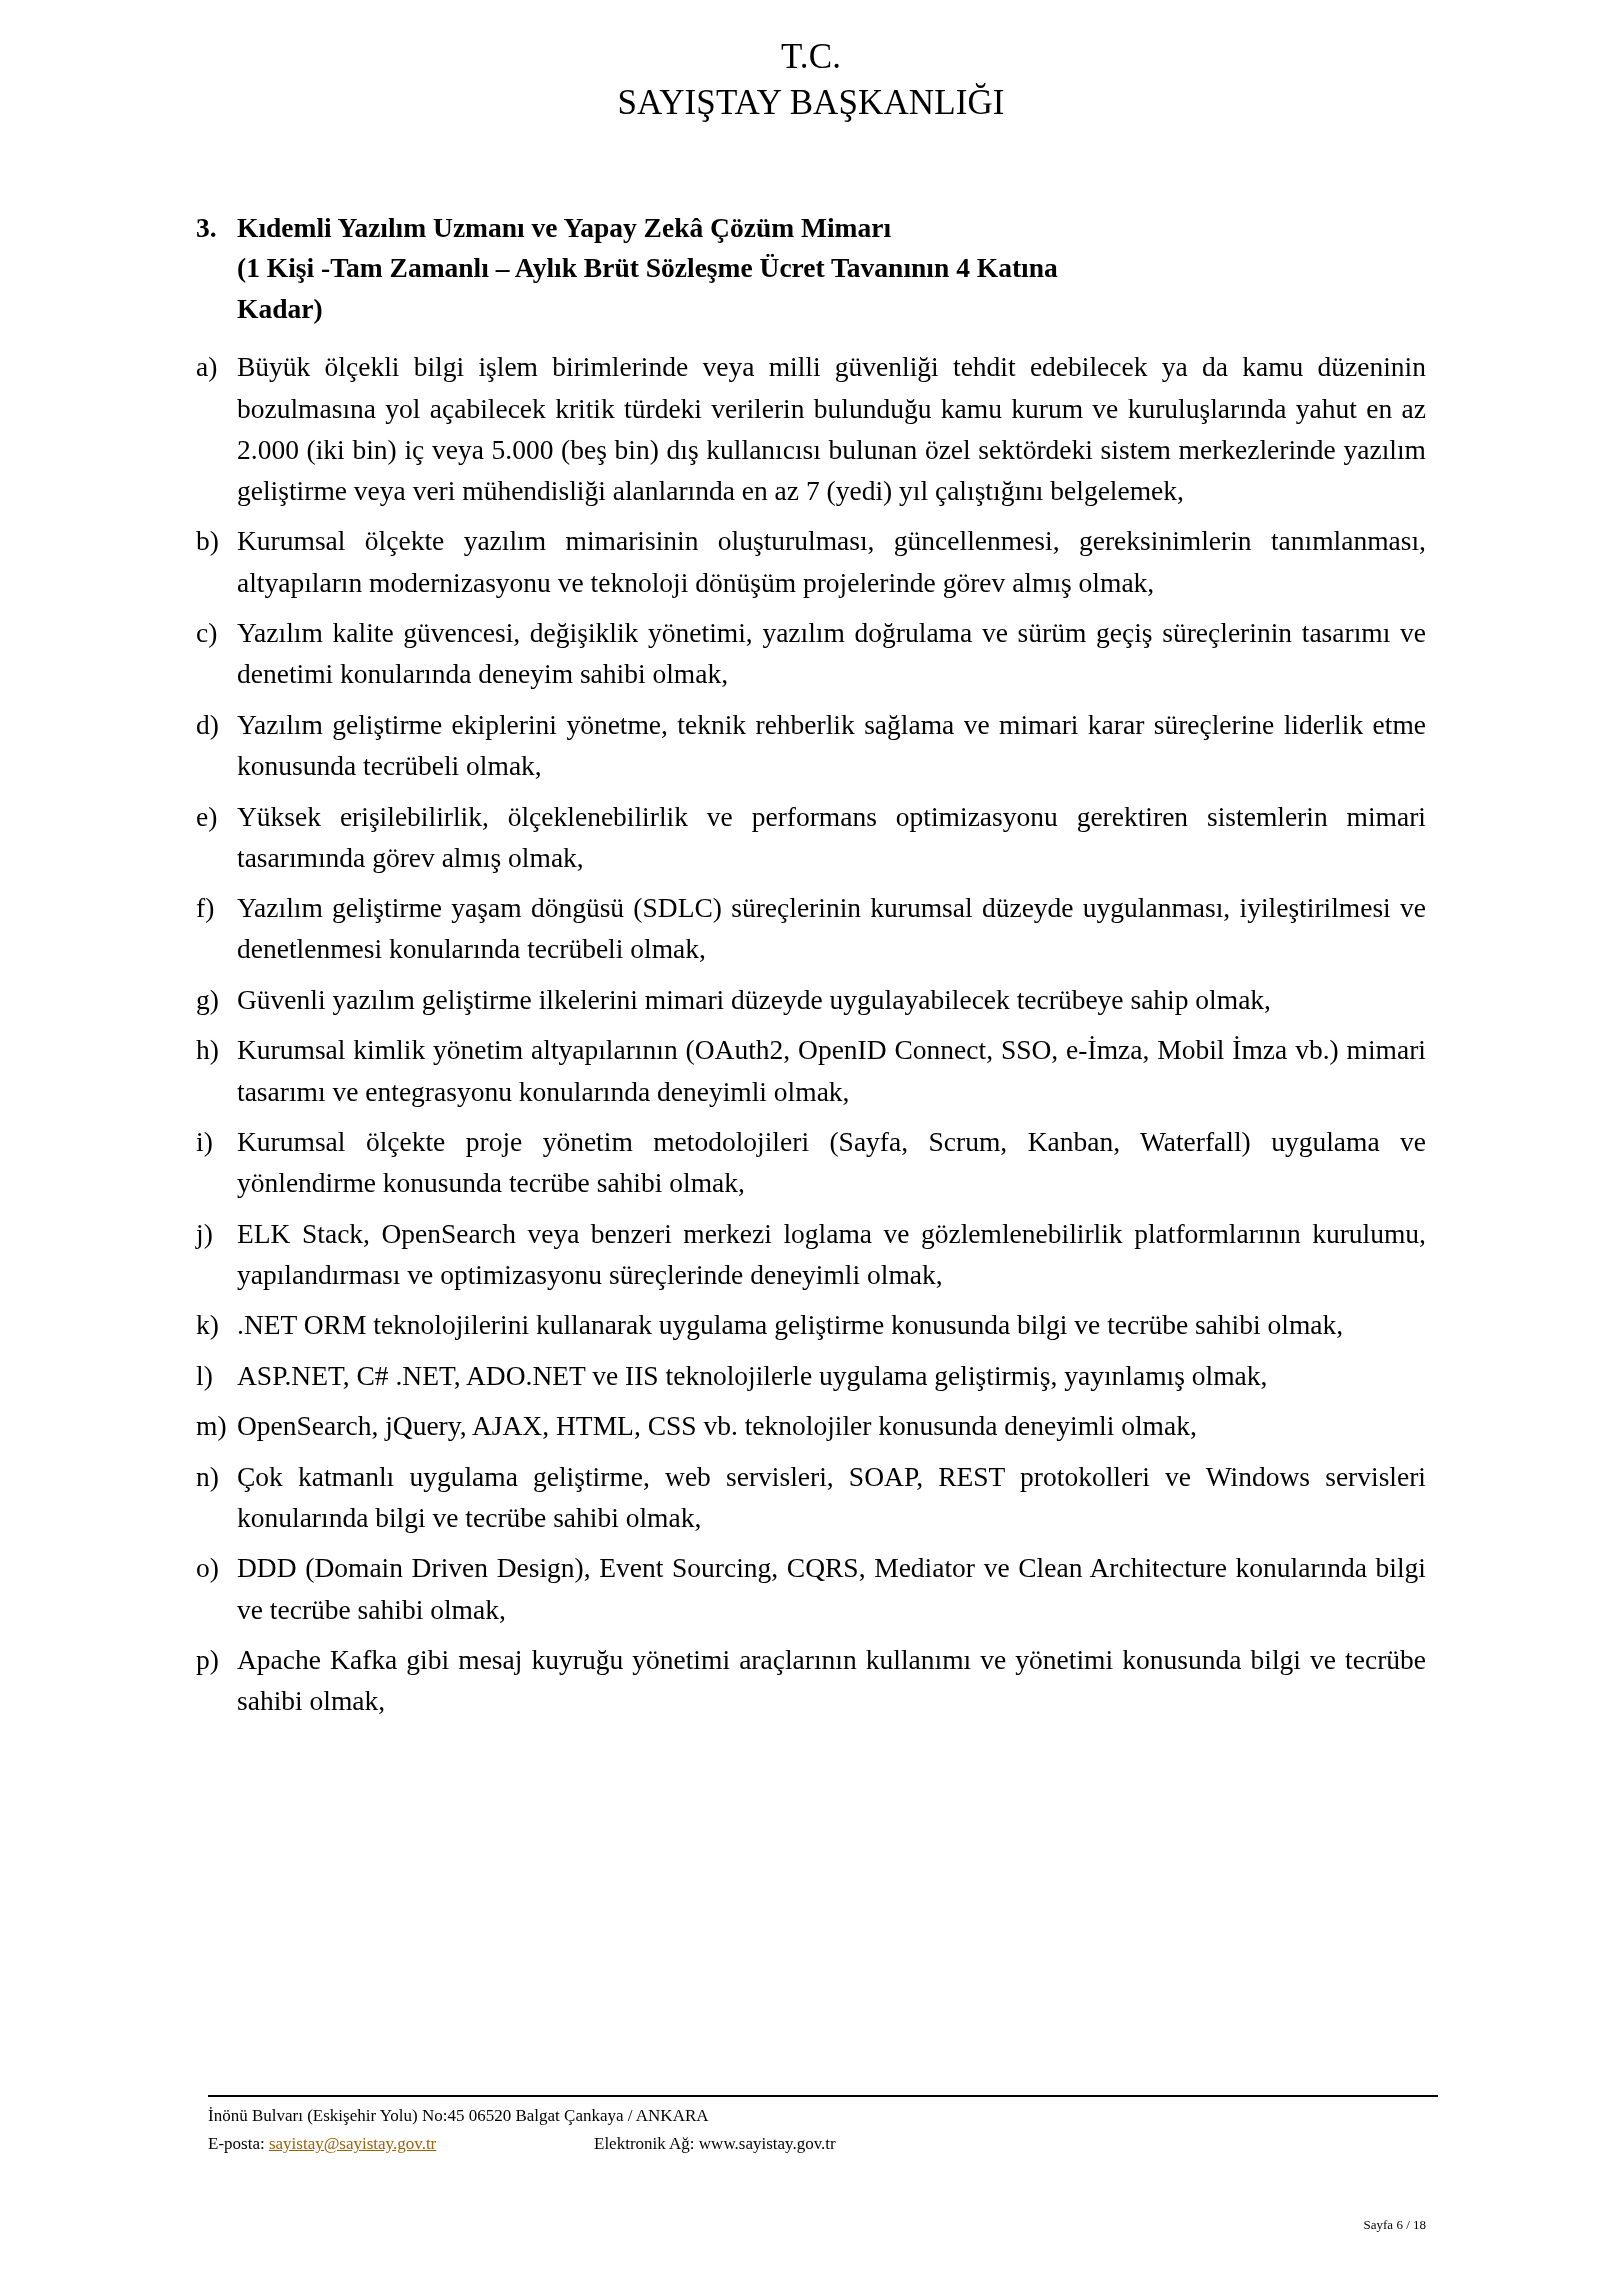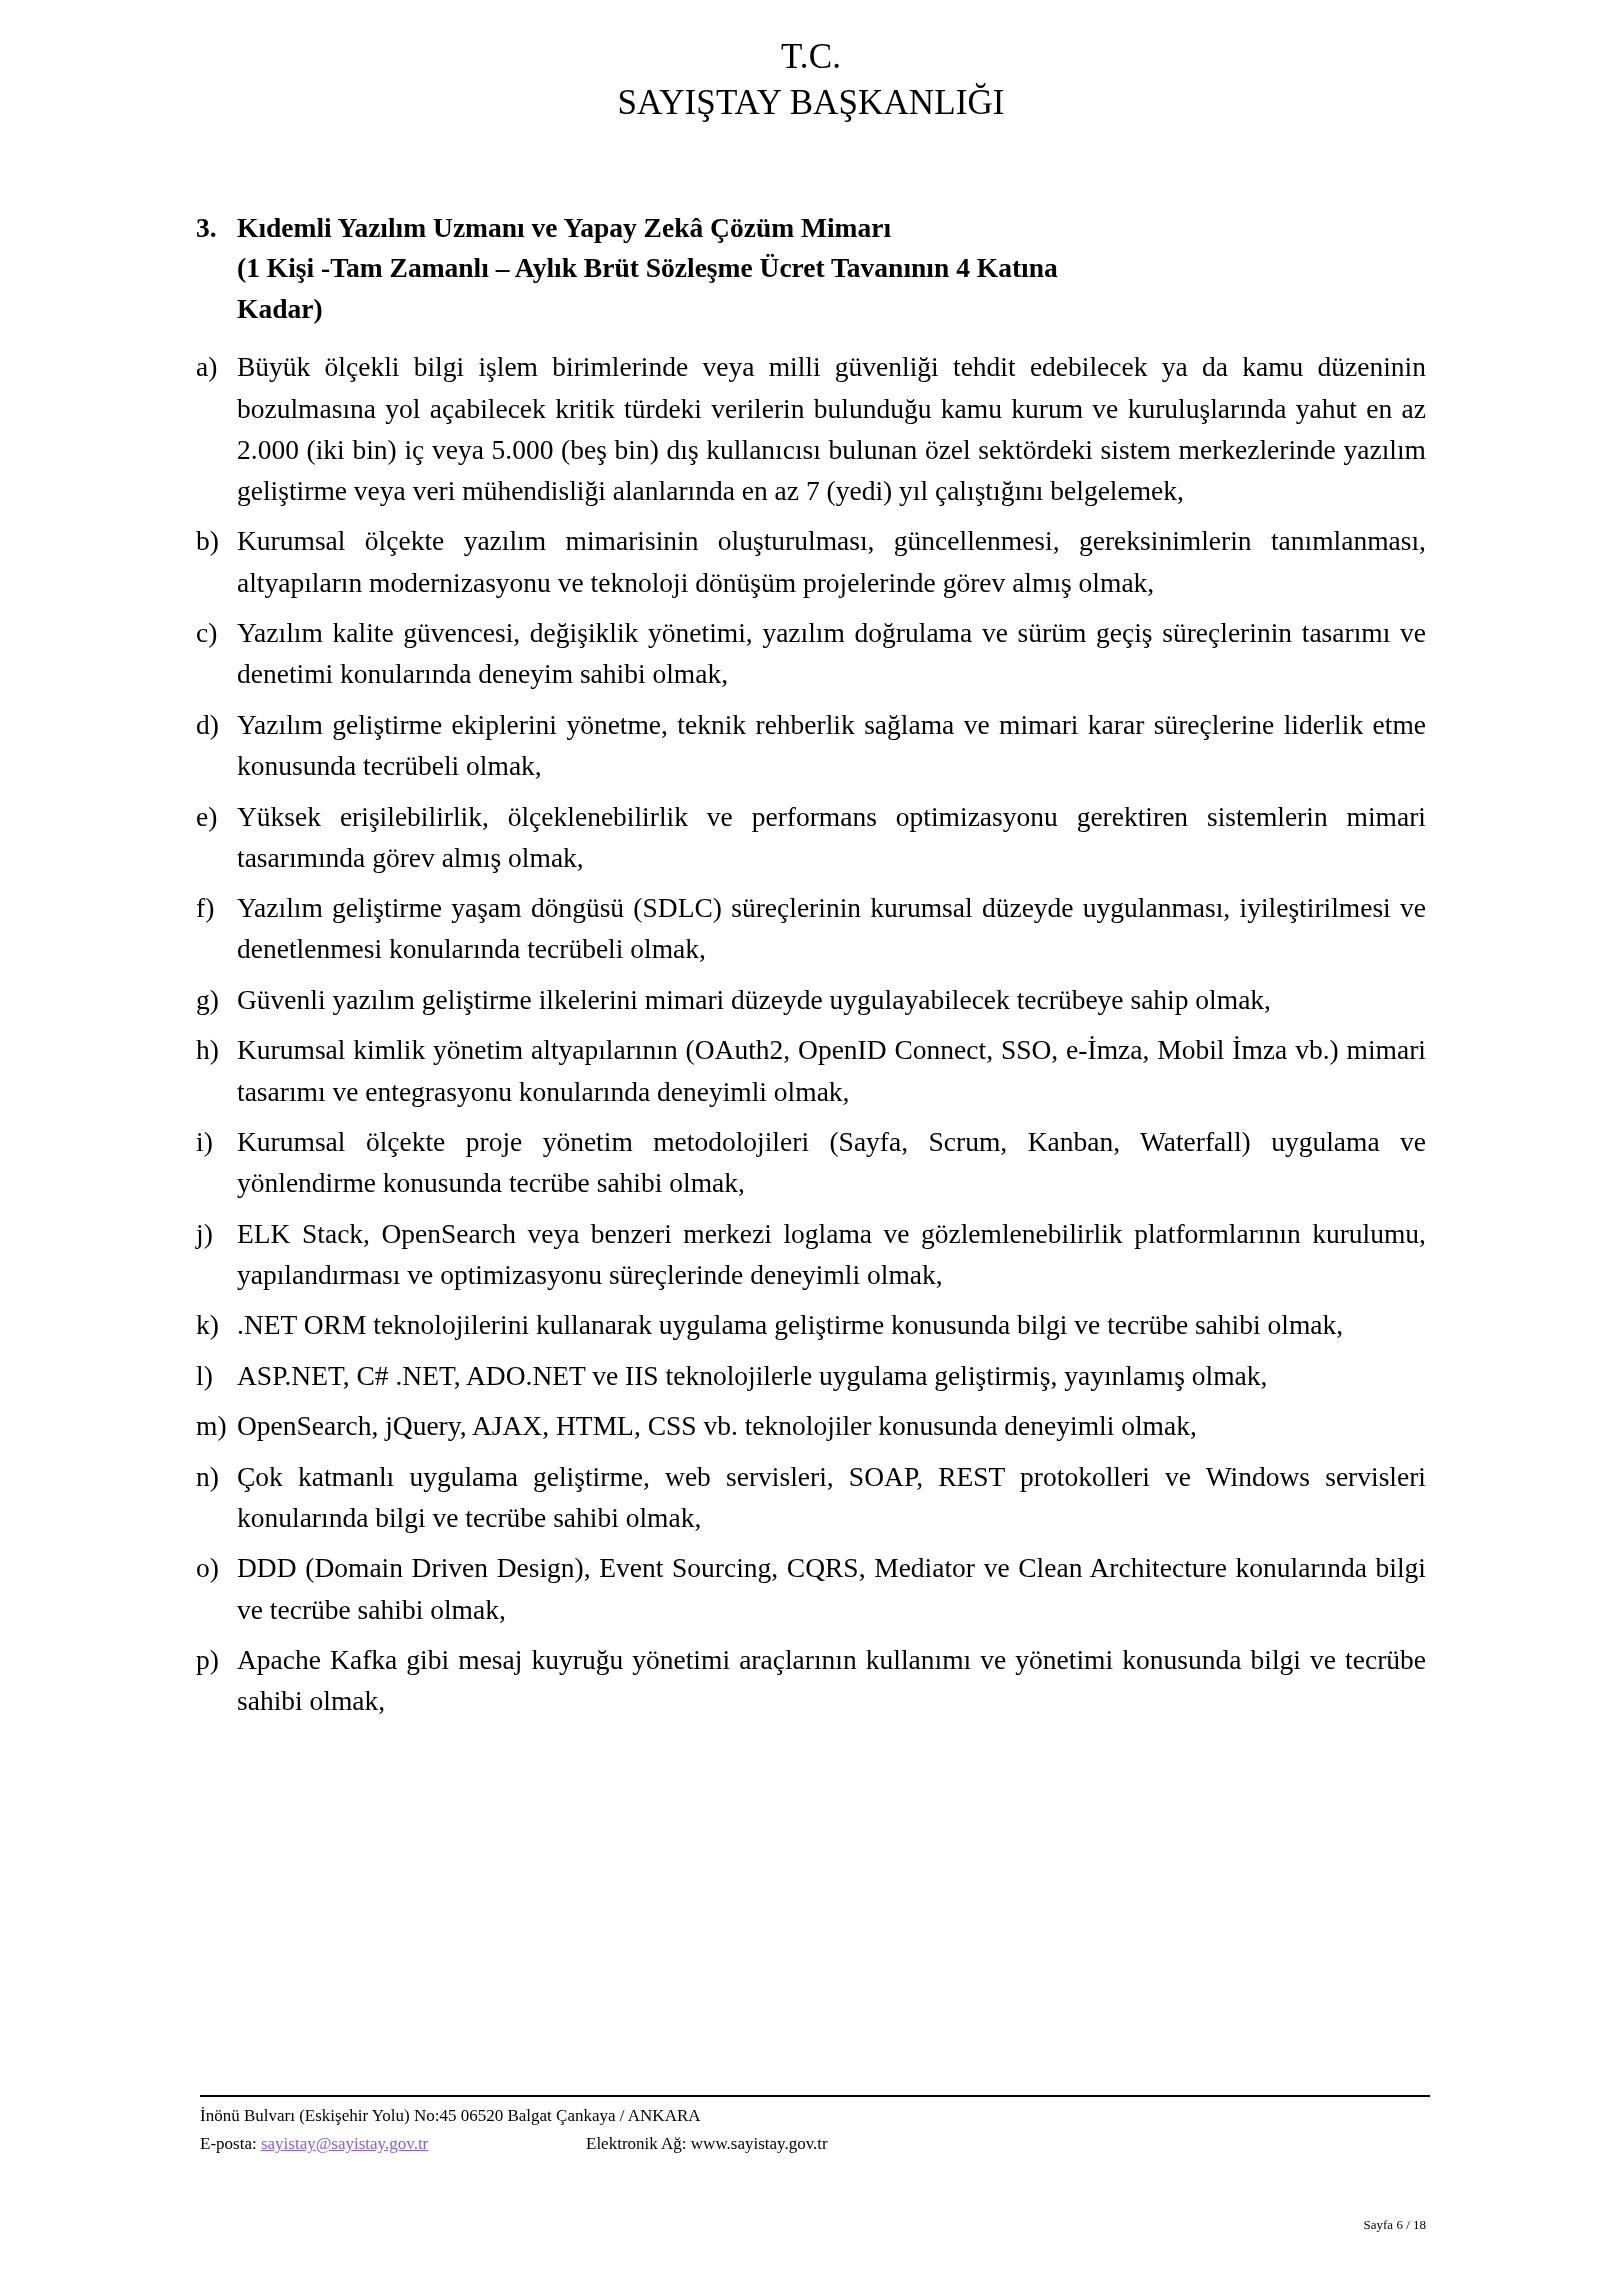--- a/index.html
+++ b/index.html
@@ -81,41 +81,41 @@
     text-justify: inter-word;
     hyphens: none;
   }
   .item .body.nojustify {
     text-align: left;
   }
 
   
   .footer {
     position: absolute;
-    left: 200px;
+    left: 208px;
     top: 2095px;
     width: 1230px;
   }
   .footer-rule {
     border: 0;
     border-top: 2px solid #000;
     margin: 0 0 5.2px 0;
     width: 100%;
   }
   .footer-line {
     font-size: 17px;
     line-height: 1.62;
     white-space: nowrap;
   }
   .footer-col-a {
     display: inline-block;
     width: 386px;
   }
   .footer-link {
-    color: #8b5cf6;
+    color: #a16207;
   }
   .page-number {
     position: absolute;
     right: 196px;
     top: 2217px;
     font-size: 13px;
     text-align: left;
   }
 </style>
 </head>

